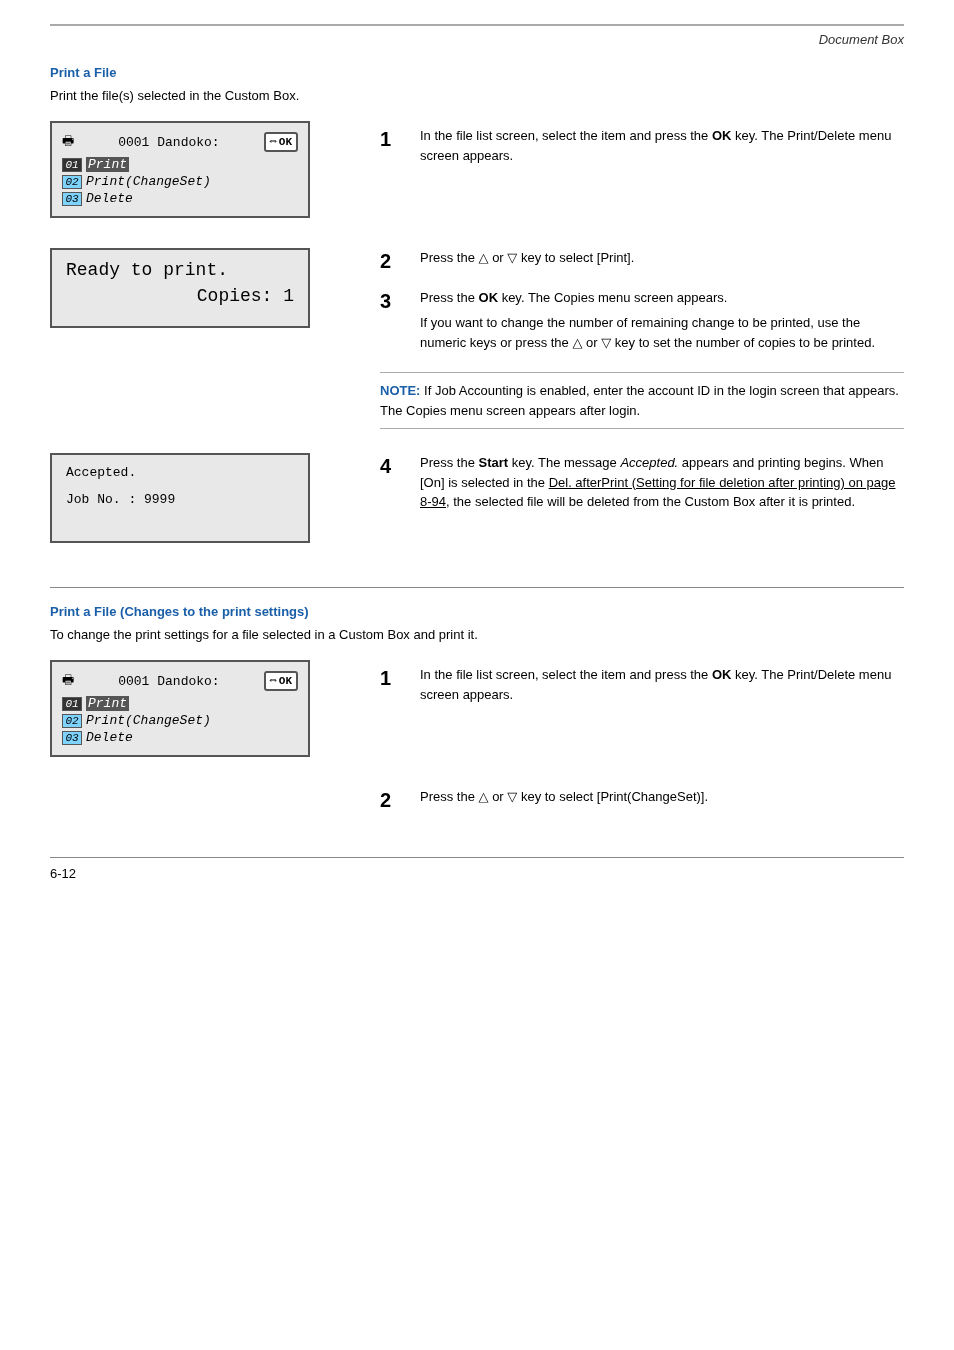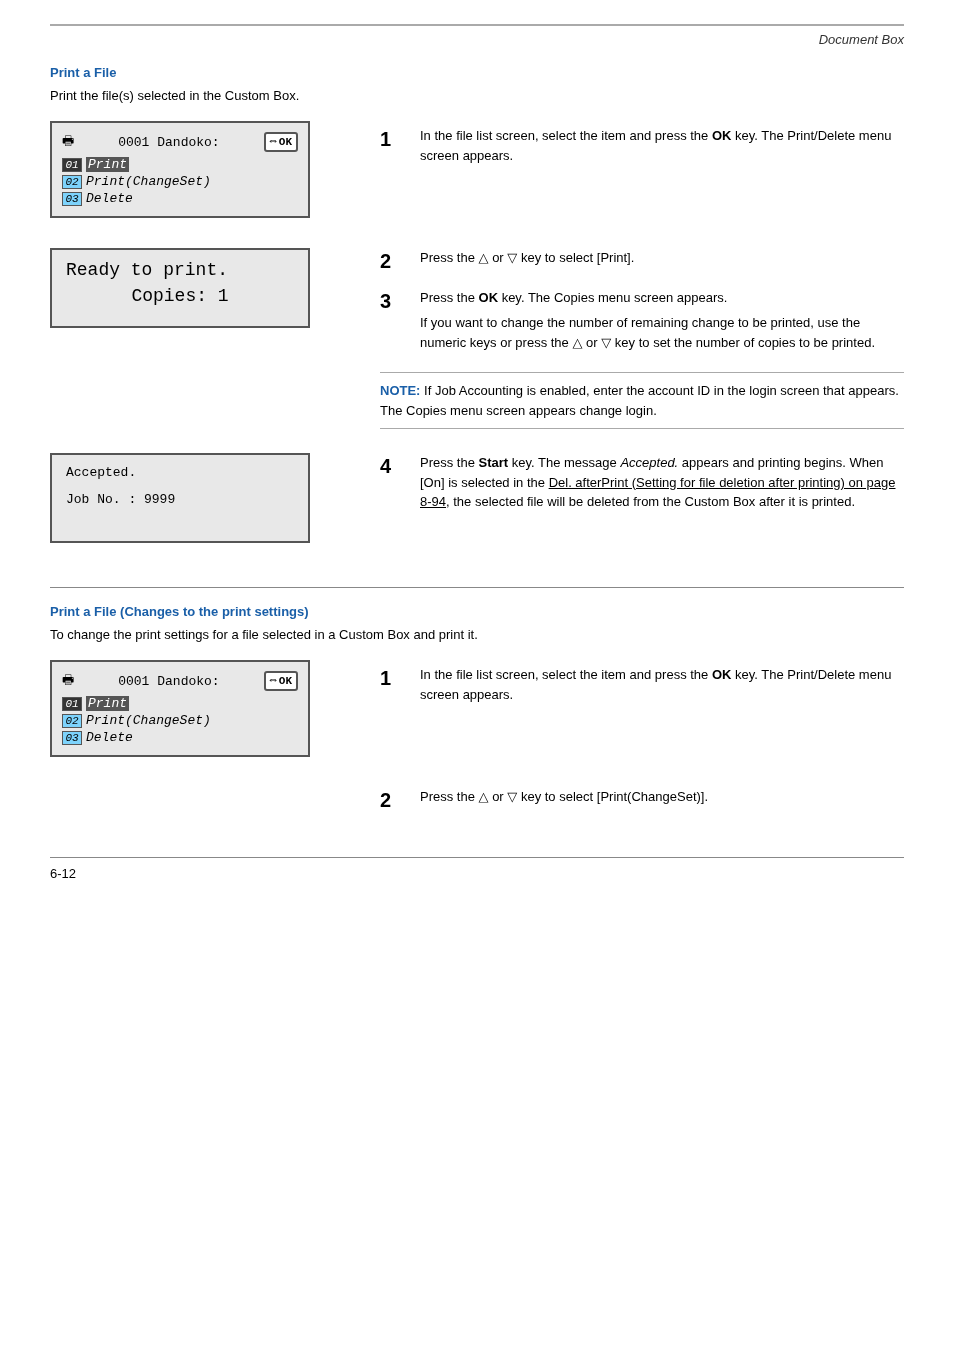--- a/index.html
+++ b/index.html
@@ -256,41 +256,41 @@
           <p>In the file list screen, select the item and press the <strong>OK</strong> key. The Print/Delete menu screen appears.</p>
         </div>
       </div>
     </div>
   </div>
 
   <div class="two-col">
     <div class="left-col">
       <div class="lcd-ready">
         <div>Ready to print.</div>
-        <div style="text-align:center; margin-top:6px;">Copies: 1</div>
+        <div style="text-align:right; margin-top:6px;">Copies: 1</div>
       </div>
     </div>
     <div class="right-col">
       <div class="step-block">
         <div class="step-num">2</div>
         <div class="step-content">
           <p>Press the △ or ▽ key to select [Print].</p>
         </div>
       </div>
       <div class="step-block">
         <div class="step-num">3</div>
         <div class="step-content">
           <p>Press the <strong>OK</strong> key. The Copies menu screen appears.</p>
           <p>If you want to change the number of remaining change to be printed, use the numeric keys or press the △ or ▽ key to set the number of copies to be printed.</p>
         </div>
       </div>
 
       <div class="note-box">
         <span class="note-label">NOTE:</span>
-        <span> If Job Accounting is enabled, enter the account ID in the login screen that appears. The Copies menu screen appears change login.</span>
+        <span> If Job Accounting is enabled, enter the account ID in the login screen that appears. The Copies menu screen appears after login.</span>
       </div>
     </div>
   </div>
 
   <div class="two-col">
     <div class="left-col">
       <div class="lcd-accepted">
         <div style="margin-bottom:12px;">Accepted.</div>
         <div>Job No. :    9999</div>
       </div>

